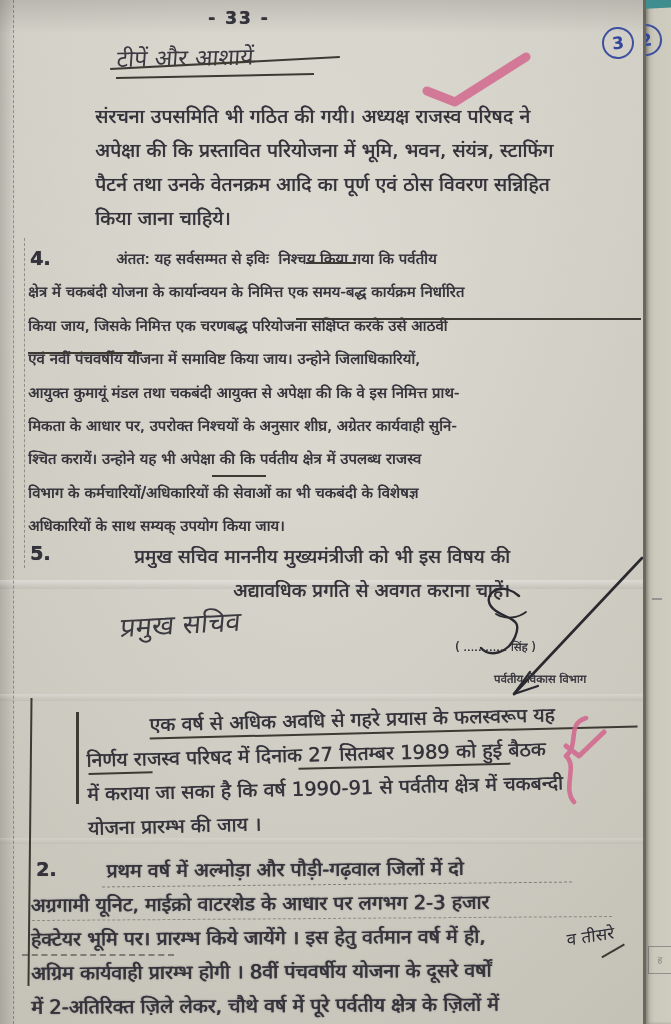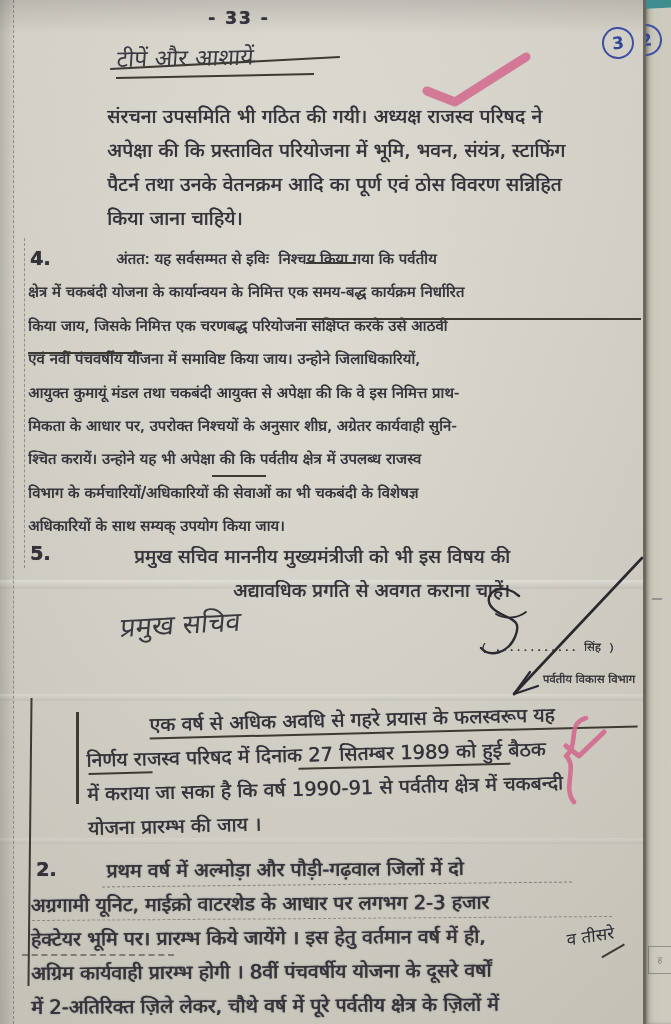--- a/index.html
+++ b/index.html
@@ -60,21 +60,21 @@
   <div class="badge" style="left:602px;top:27px;">3</div>
 
   <div class="hand" style="left:118px;top:42px;font-size:23px;transform:skewX(-5deg) rotate(-1deg);color:#3a3842;">टीपें और आशायें</div>
   <div class="deco" style="left:116px;top:75px;width:198px;height:1.6px;transform:rotate(-1.2deg);"></div>
   <div class="deco" style="left:110px;top:62px;width:230px;height:1.8px;transform:rotate(-3deg);"></div>
 
   <svg style="left:420px;top:48px;" width="115" height="60" viewBox="0 0 115 60">
     <path d="M7,43 L35,54 L106,9" fill="none" stroke="#d2688e" stroke-width="9" stroke-linecap="round" stroke-linejoin="round" opacity=".85"></path>
   </svg>
 
-  <div class="typed sz195" style="left:95px;top:100px;margin-left:12px;">संरचना उपसमिति भी गठित की गयी। अध्यक्ष राजस्व परिषद ने
+  <div class="typed sz195" style="left:95px;top:100px;">संरचना उपसमिति भी गठित की गयी। अध्यक्ष राजस्व परिषद ने
 अपेक्षा की कि प्रस्तावित परियोजना में भूमि, भवन, संयंत्र, स्टाफिंग
 पैटर्न तथा उनके वेतनक्रम आदि का पूर्ण एवं ठोस विवरण सन्निहित
 किया जाना चाहिये।</div>
 
   <div class="typed num" style="left:30px;top:247px;">4.</div>
   <div class="typed sz18" style="left:28px;top:243px;text-indent:88px;">अंतत: यह सर्वसम्मत से इविः  निश्चय किया गया कि पर्वतीय
 क्षेत्र में चकबंदी योजना के कार्यान्वयन के निमित्त एक समय-बद्ध कार्यक्रम निर्धारित
 किया जाय, जिसके निमित्त एक चरणबद्ध परियोजना संक्षिप्त करके उसे आठवीं
 एवं नवीं पंचवर्षीय योजना में समाविष्ट किया जाय। उन्होने जिलाधिकारियों,
 आयुक्त कुमायूं मंडल तथा चकबंदी आयुक्त से अपेक्षा की कि वे इस निमित्त प्राथ-
@@ -96,22 +96,22 @@
   <svg style="left:472px;top:552px;" width="176" height="152" viewBox="0 0 176 152">
     <g fill="none" stroke="#2a2930" stroke-linecap="round">
       <path d="M170,6 L42,142" stroke-width="2.6"></path>
       <path d="M42,142 L58,120" stroke-width="2.2"></path>
       <path d="M42,142 L66,134" stroke-width="2.2"></path>
       <path d="M47,44 c-20,-18 -42,2 -23,15 c13,9 27,7 19,26 c-7,16 -25,21 -34,11" stroke-width="2.4"></path>
       <path d="M24,62 c10,6 22,4 30,-2" stroke-width="1.8"></path>
     </g>
   </svg>
 
-  <div class="typed small" style="left:455px;top:640px;width:185px;text-align:center;font-family:Liberation Mono, monospace;">( ............ सिंह )</div>
-  <div class="typed small" style="left:445px;top:672px;width:190px;text-align:right;">पर्वतीय विकास विभाग</div>
+  <div class="typed small" style="left:455px;top:640px;width:185px;text-align:left;">( ............ सिंह )</div>
+  <div class="typed small" style="left:445px;top:672px;width:190px;text-align:center;">पर्वतीय विकास विभाग</div>
 
   <div style="position:absolute;left:85px;top:710px;width:560px;transform:rotate(-1.4deg);transform-origin:left top;">
     <div class="typed sz195" style="left:0;top:0;position:relative;text-indent:64px;">एक वर्ष से अधिक अवधि से गहरे प्रयास के फलस्वरूप यह
 निर्णय राजस्व परिषद में दिनांक 27 सितम्बर 1989 को हुई बैठक
 में कराया जा सका है कि वर्ष 1990-91 से पर्वतीय क्षेत्र में चकबन्दी
 योजना प्रारम्भ की जाय ।</div>
     <div class="deco" style="left:64px;top:29px;width:488px;height:1.6px;"></div>
     <div class="deco" style="left:2px;top:63px;width:64px;height:1.6px;"></div>
     <div class="deco" style="left:212px;top:63px;width:212px;height:1.6px;"></div>
   </div>

